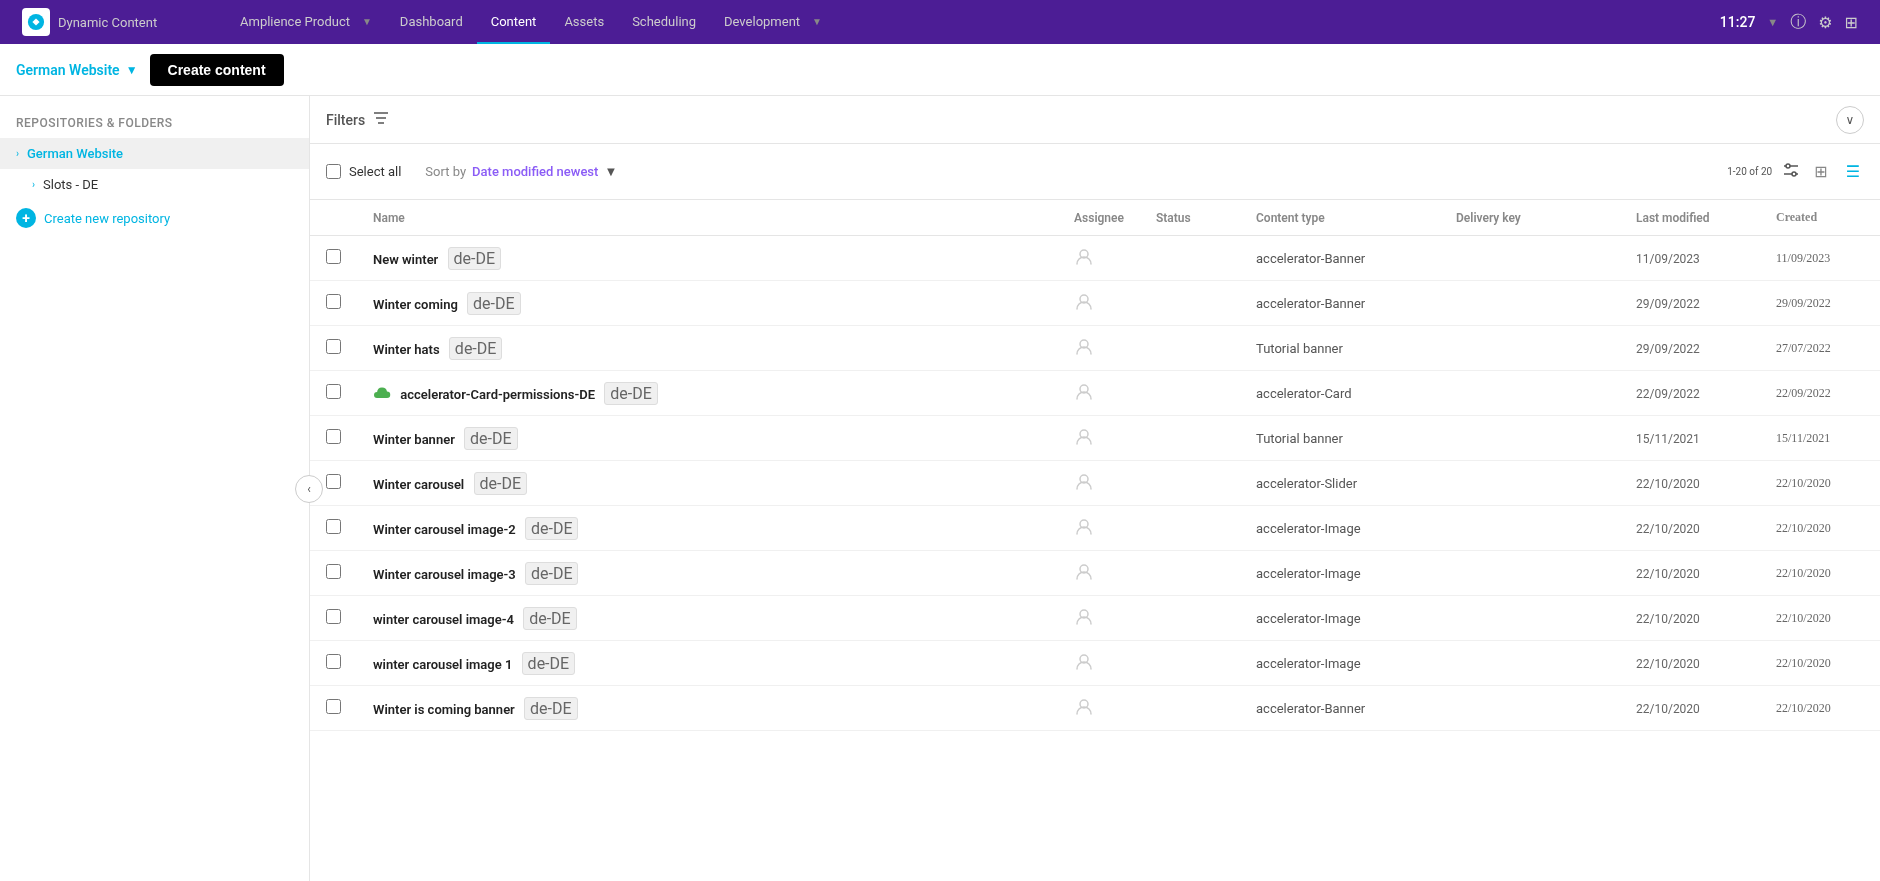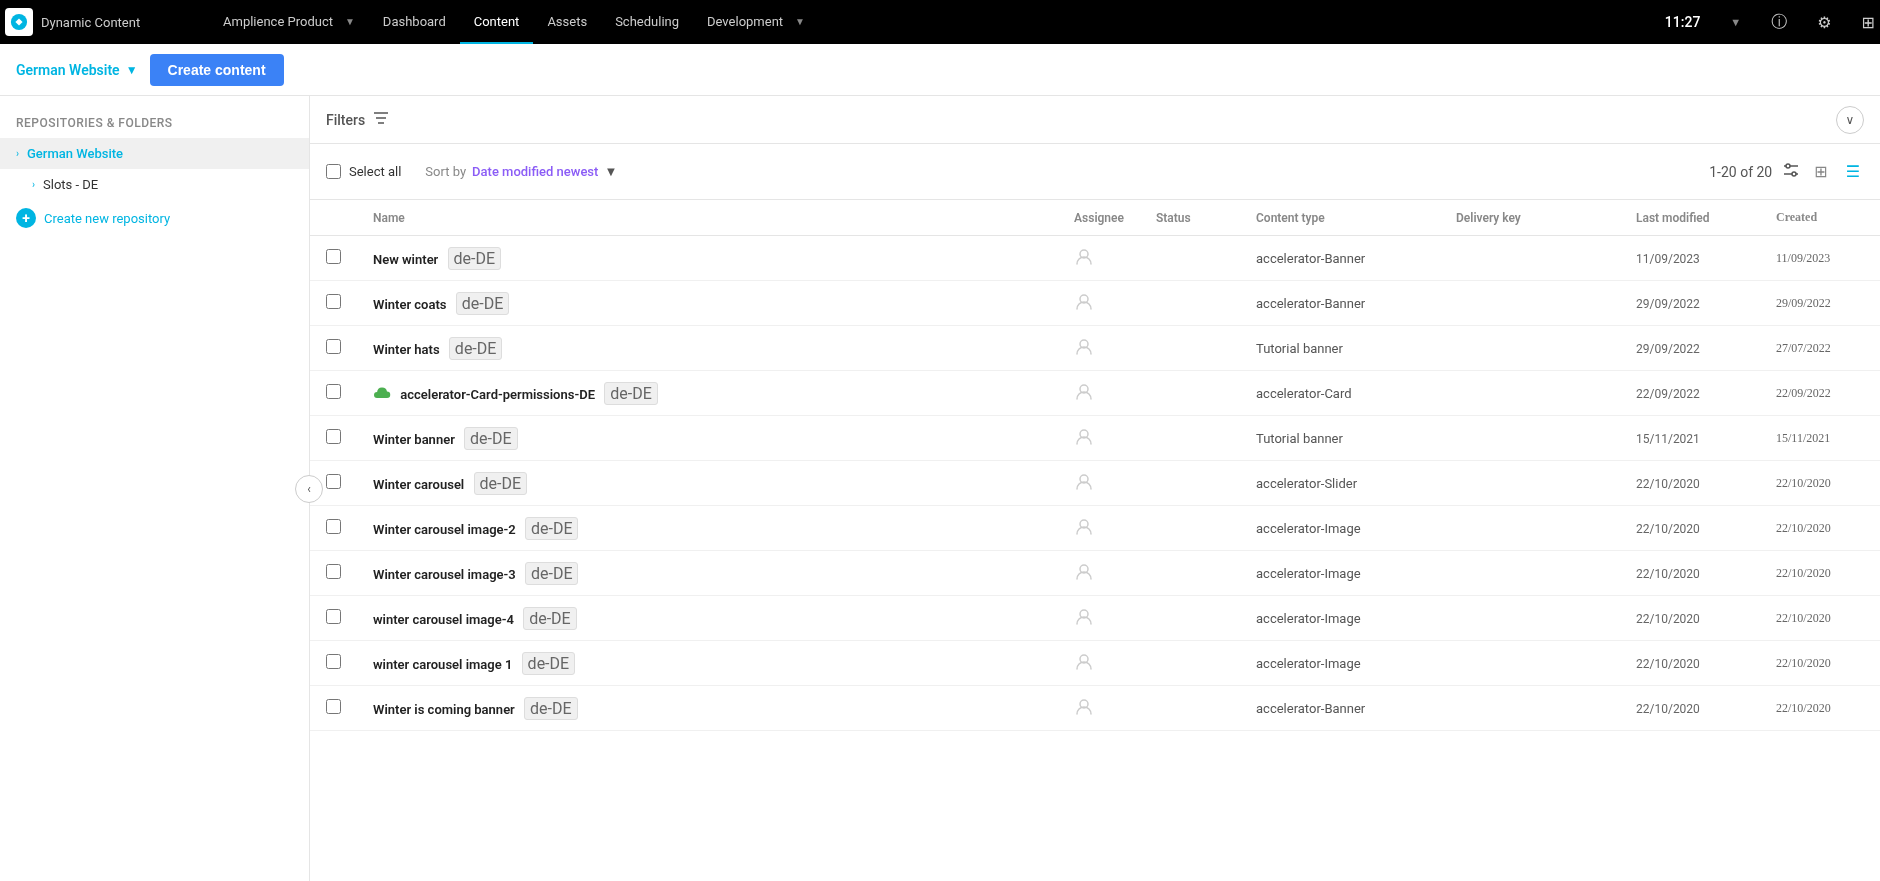--- a/index.html
+++ b/index.html
@@ -1,41 +1,41 @@
 <!DOCTYPE html>
 <html><head>
   <meta charset="utf-8">
   <style>
     * { box-sizing: border-box; margin: 0; padding: 0; }
     body { font-family: -apple-system, BlinkMacSystemFont, 'Segoe UI', Roboto, sans-serif; font-size: 13px; background: #fff; color: #333; height: 881px; overflow: hidden; }
 
     
     .top-nav {
-      display: flex; align-items: center; background: #000000; height: 44px; padding: 0 5px; gap: 4px;
+      display: flex; align-items: center; background: #4c1d95; height: 44px; padding: 0 22px; gap: 4px;
     }
     .top-nav .logo-area { display: flex; align-items: center; gap: 8px; color: #fff; min-width: 200px; }
     .top-nav .logo-icon { width: 28px; height: 28px; background: #fff; border-radius: 4px; display: flex; align-items: center; justify-content: center; }
     .top-nav .logo-icon svg { width: 18px; height: 18px; }
     .top-nav .app-name { color: #ccc; font-size: 13px; }
     .nav-items { display: flex; align-items: center; flex: 1; }
     .nav-item { color: #ccc; padding: 0 14px; height: 44px; display: flex; align-items: center; cursor: pointer; font-size: 13px; gap: 12px; border-bottom: 2px solid transparent; }
     .nav-item.active { color: #fff; border-bottom: 2px solid #00b5e2; align-items: center; }
     .nav-item .dropdown-arrow { font-size: 10px; color: #888; }
-    .nav-right { display: flex; align-items: center; gap: 30px; color: #ccc; margin-left: auto; }
+    .nav-right { display: flex; align-items: center; gap: 12px; color: #ccc; margin-left: auto; }
     .nav-time { color: #fff; font-size: 14px; font-weight: 500; }
 
     
     .second-bar {
       display: flex; align-items: center; height: 52px; padding: 0 16px; border-bottom: 1px solid #e5e5e5; background: #fff; gap: 12px;
     }
     .workspace-selector { display: flex; align-items: center; gap: 6px; color: #00b5e2; font-weight: 600; cursor: pointer; font-size: 14px; }
     .search-bar { margin-left: auto; display: flex; align-items: center; border: 1px solid #ccc; border-radius: 4px; padding: 6px 10px; gap: 6px; width: 320px; background: #fff; }
     .search-bar input { border: none; outline: none; font-size: 13px; width: 100%; color: #666; }
     .search-icon-wrap { color: #888; }
-    .create-btn { background: #3b82f6; color: #fff; border: none; border-radius: 4px; padding: 8px 18px; font-size: 14px; font-weight: 600; cursor: pointer; white-space: nowrap; }
+    .create-btn { background: #000000; color: #fff; border: none; border-radius: 4px; padding: 8px 18px; font-size: 14px; font-weight: 600; cursor: pointer; white-space: nowrap; }
 
     
     .main-layout { display: flex; height: calc(881px - 44px - 52px); }
 
     
     .sidebar { width: 310px; border-right: 1px solid #e5e5e5; background: #fff; display: flex; flex-direction: column; padding: 12px 0; }
     .sidebar-title { padding: 8px 16px; font-size: 12px; color: #888; font-weight: 500; text-transform: uppercase; letter-spacing: 0.5px; }
     .sidebar-item { display: flex; align-items: center; gap: 8px; padding: 8px 16px; cursor: pointer; color: #333; font-size: 13px; }
     .sidebar-item.active { background: #f0f0f0; }
     .sidebar-item .chevron { font-size: 10px; color: #00b5e2; }
@@ -54,21 +54,21 @@
 
     
     .toolbar { display: flex; align-items: center; height: 56px; padding: 0 16px; border-bottom: 1px solid #e5e5e5; gap: 12px; }
     .checkbox-wrap { display: flex; align-items: center; }
     .select-all-label { color: #333; font-size: 13px; margin-left: 8px; }
     .sort-wrap { display: flex; align-items: center; gap: 6px; font-size: 13px; color: #555; margin-left: 12px; }
     .sort-label { color: #888; }
     .sort-value { color: #8b5cf6; font-weight: 500; }
     .sort-dropdown { background: none; border: none; cursor: pointer; color: #555; font-size: 13px; }
     .toolbar-right { margin-left: auto; display: flex; align-items: center; gap: 10px; }
-    .count-label { font-size: 14px; color: #555; }
+    .count-label { font-size: 10px; color: #555; }
     .view-icon { color: #888; cursor: pointer; font-size: 16px; padding: 4px; }
     .view-icon.active { color: #00b5e2; }
     .tune-icon { color: #555; cursor: pointer; font-size: 18px; }
     .collapse-btn { width: 28px; height: 28px; border: 1px solid #ccc; border-radius: 50%; display: flex; align-items: center; justify-content: center; cursor: pointer; background: #fff; font-size: 12px; color: #555; }
 
     
     .table-container { flex: 1; overflow-y: auto; }
     table { width: 100%; border-collapse: collapse; }
     thead tr { border-bottom: 1px solid #e5e5e5; }
     thead th { text-align: left; padding: 10px 16px; font-size: 12px; color: #888; font-weight: 600; background: #fff; position: sticky; top: 0; z-index: 1; }
@@ -253,21 +253,21 @@
       <td class="created-col">
         <span class="date-cell">11/09/2023</span>
       </td>
     </tr>
             <tr>
       <td class="checkbox-col">
         <input type="checkbox" style="">
       </td>
       <td>
         
-        <span class="item-name">Winter coats</span>
+        <span class="item-name">Winter coming</span>
         <span class="locale-badge">de-DE</span>
       </td>
       <td class="assignee-col">
         <span class="assignee-icon">
           <svg width="20" height="20" viewBox="0 0 20 20" fill="none">
             <circle cx="10" cy="8" r="4" stroke="#ccc" stroke-width="1.5"></circle>
             <path d="M3 18c0-3.866 3.134-7 7-7s7 3.134 7 7" stroke="#ccc" stroke-width="1.5" stroke-linecap="round"></path>
           </svg>
         </span>
       </td>

